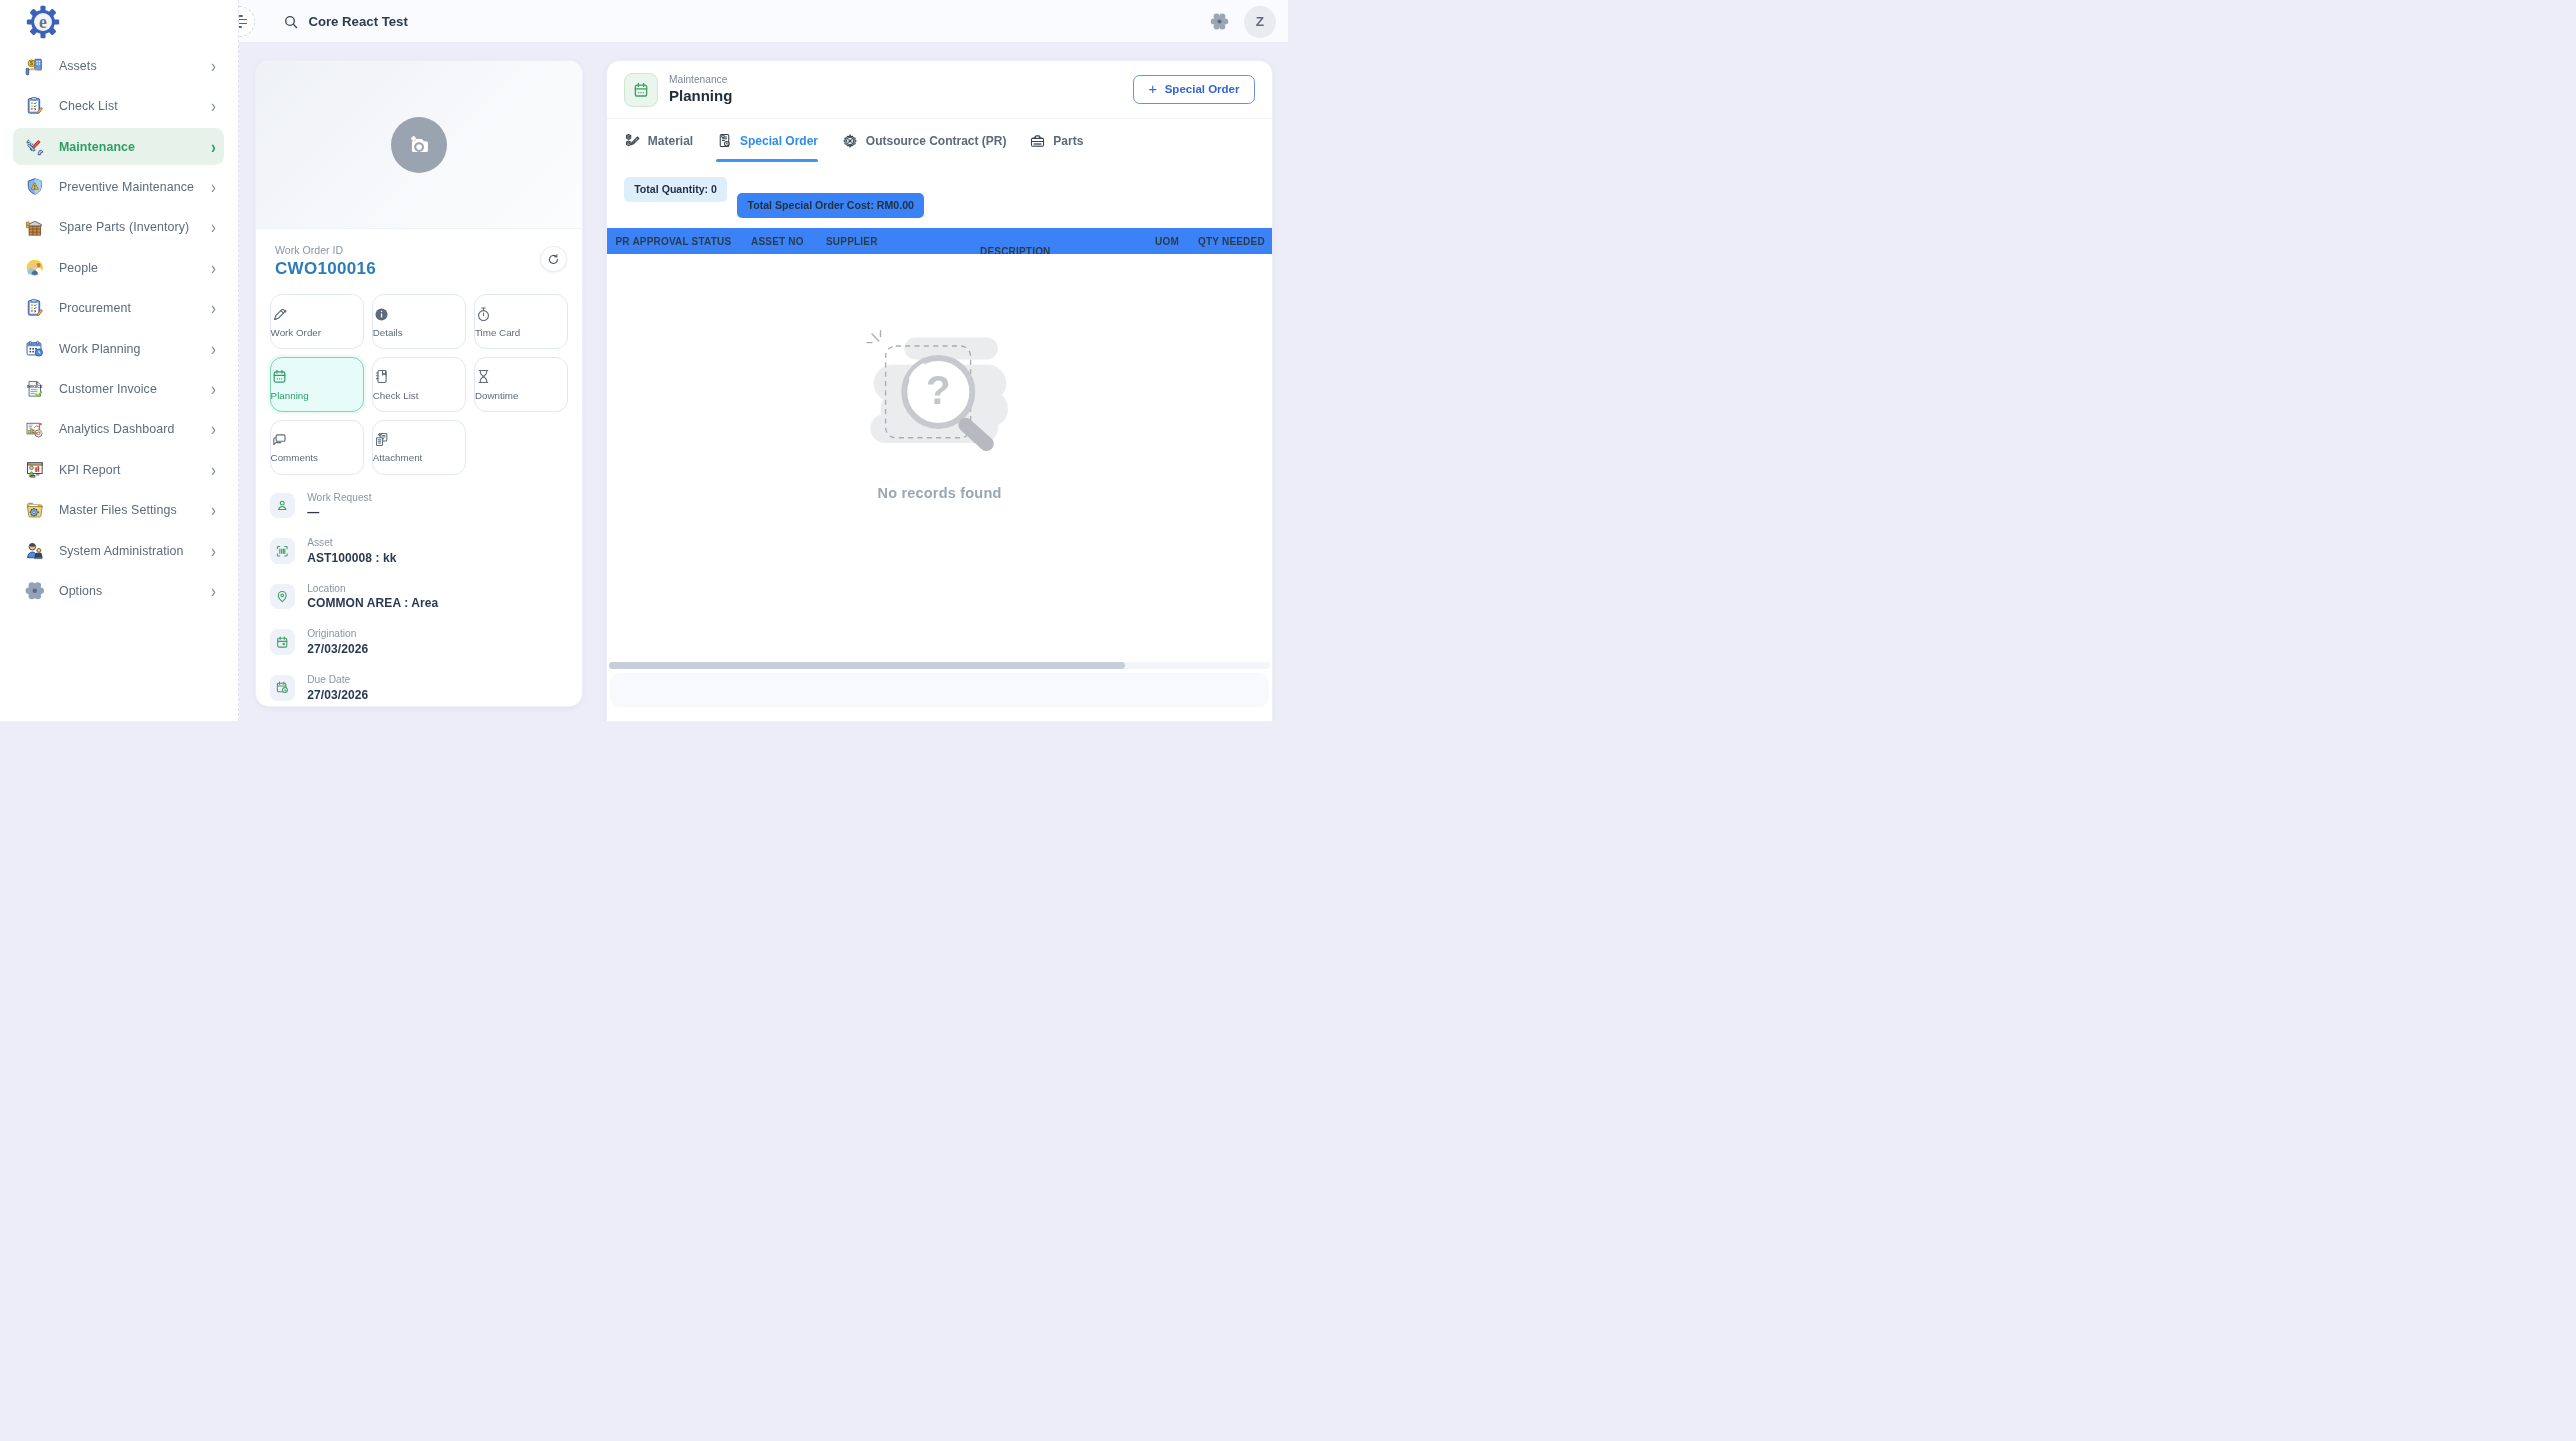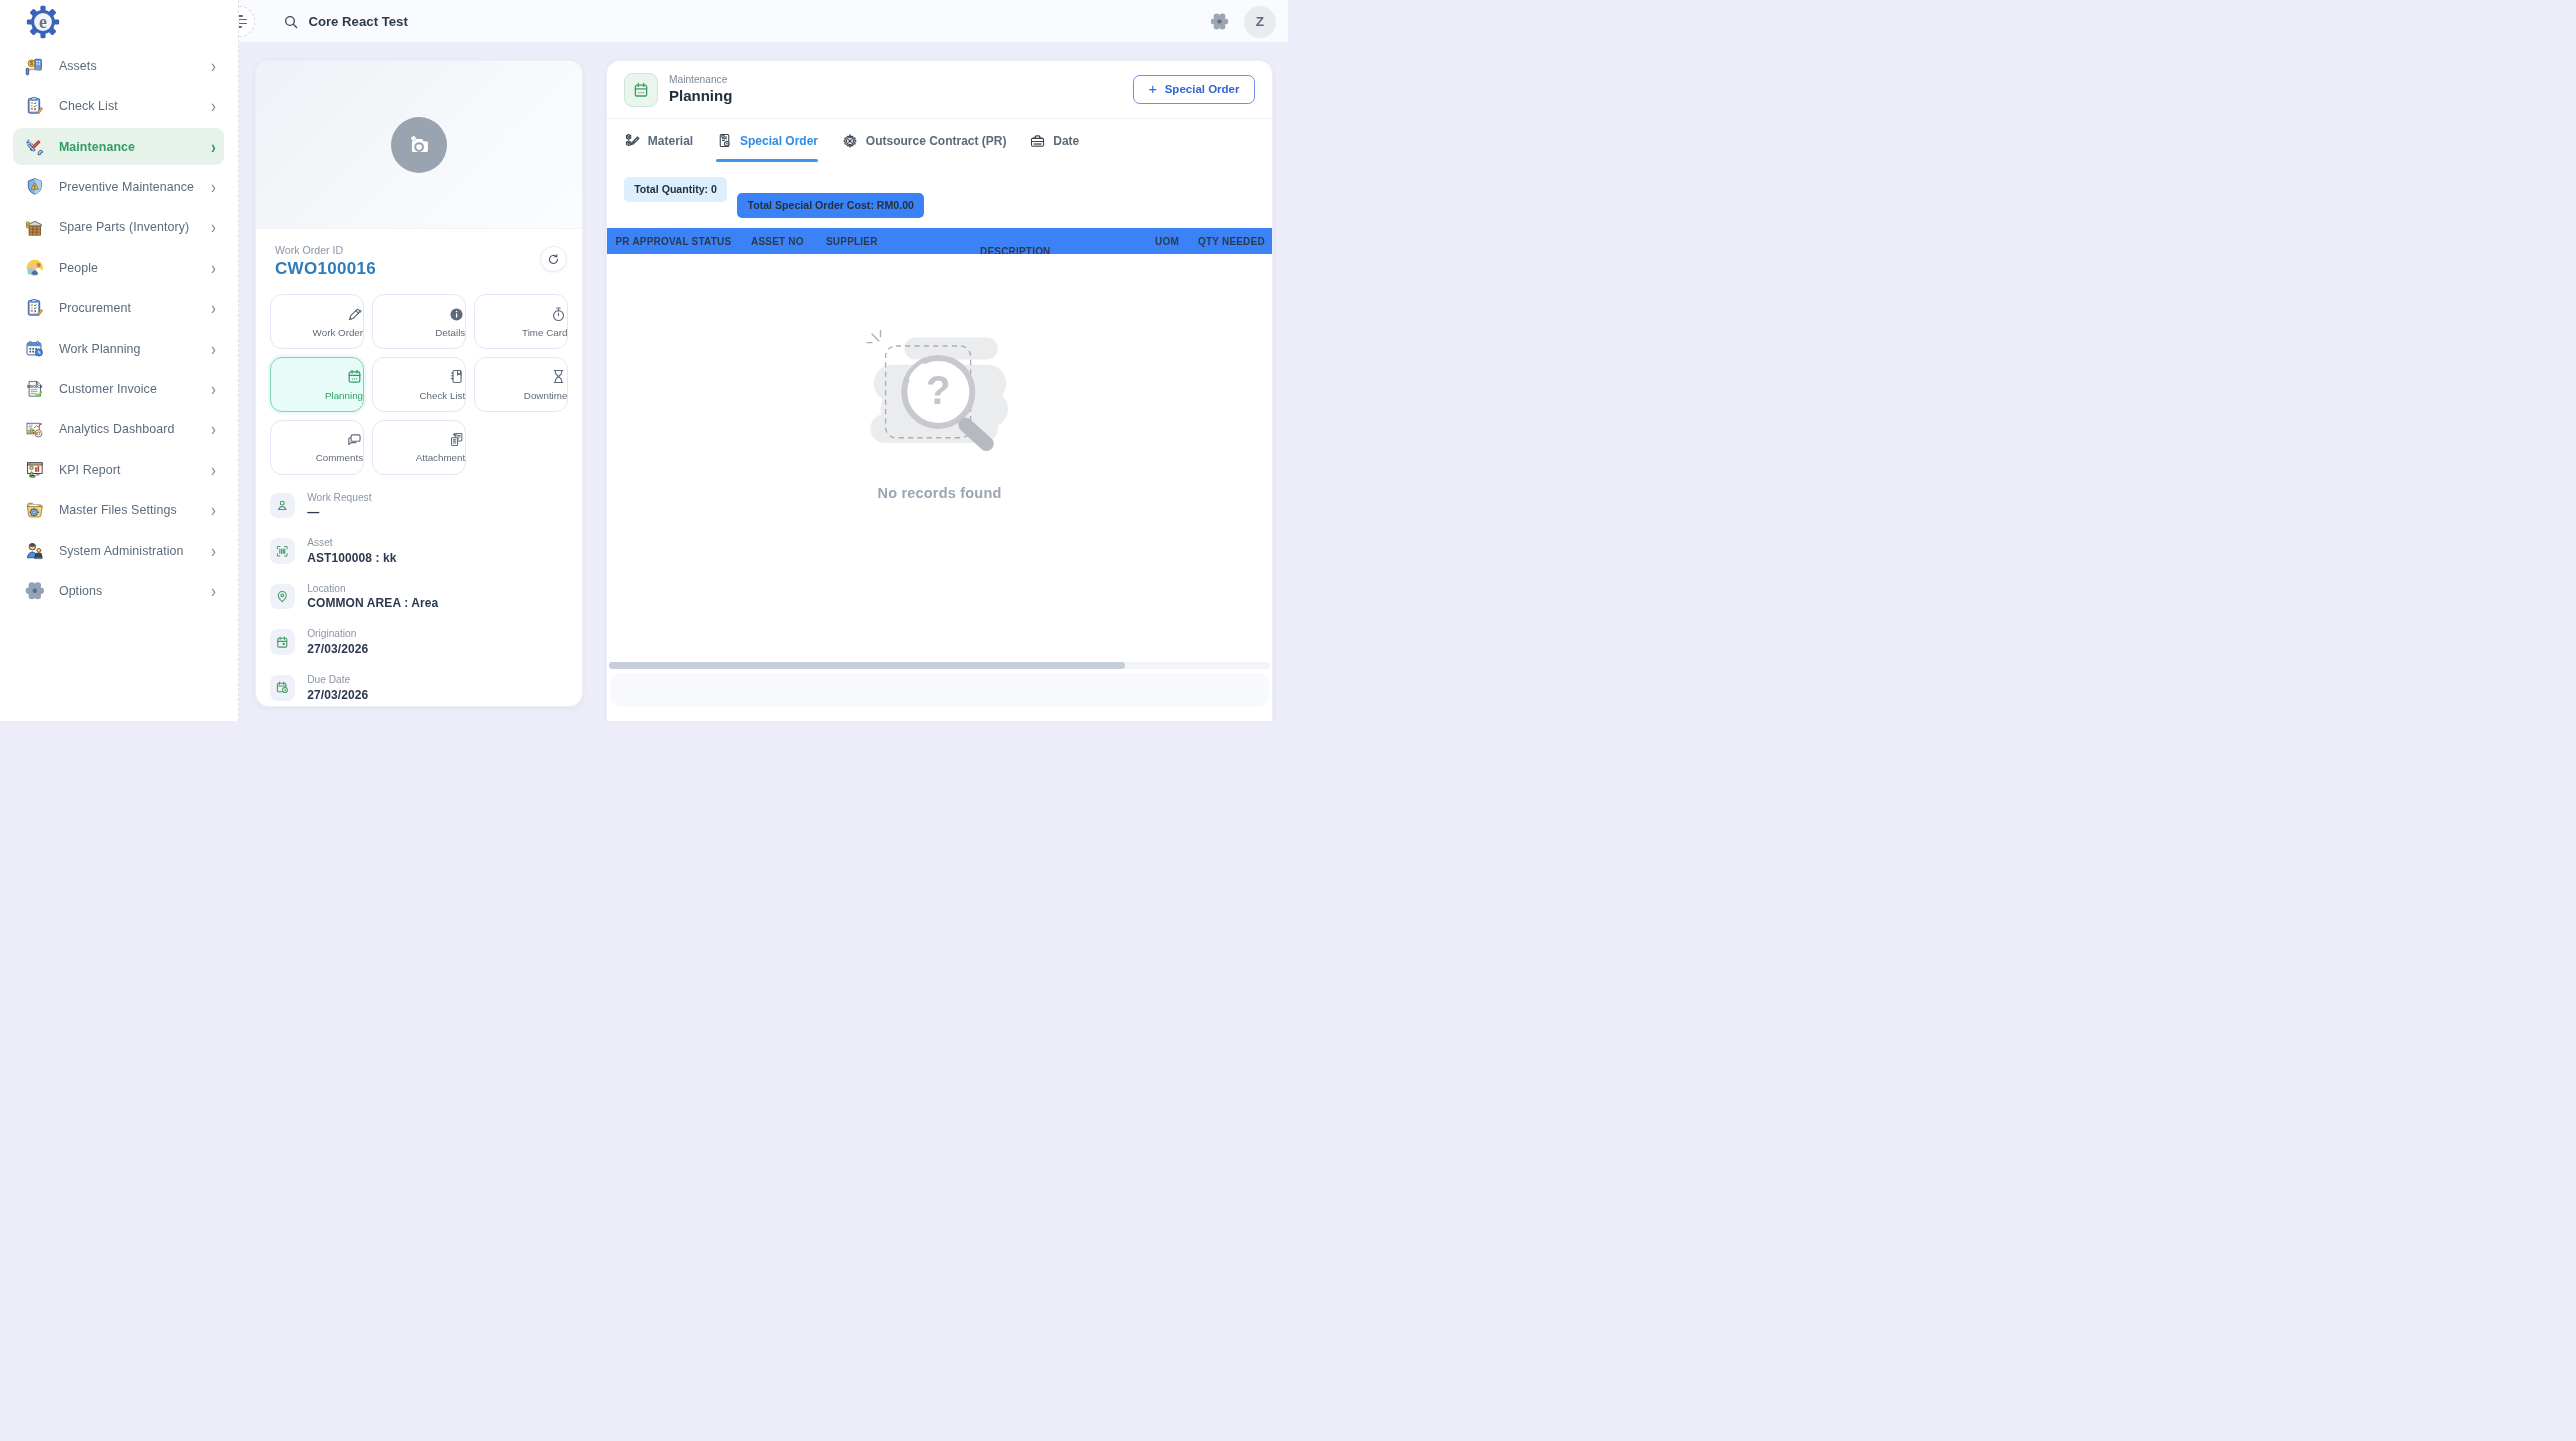--- a/index.html
+++ b/index.html
@@ -33,21 +33,21 @@
 
   
   .wo-card { position:absolute; left:16px; top:17px; width:328px; height:647px; background:#fff; border-radius:13.6px; border:0.9px solid #eceef8; box-shadow:0 1.7px 5.1px rgba(30,50,100,.05); overflow:hidden; }
   .photo { height:168px; background:linear-gradient(135deg,#eef1f6 0%,#f7f9fb 60%,#fbfcfd 100%); border-bottom:0.9px solid #f0f2f7; display:flex; align-items:center; justify-content:center; }
   .photo-circle { width:56px; height:56px; border-radius:50%; background:#9aa3b0; display:flex; align-items:center; justify-content:center; cursor:pointer; }
   .wo-head { position:relative; padding:14.5px 17px 5.1px 19px; }
   .wo-label { font-size:10.6px; color:#8a95a6; font-weight:500; margin-bottom:3.4px; }
   .wo-id { font-size:17px; font-weight:800; color:#2d7cb9; letter-spacing:0.3px; }
   .refresh-btn { position:absolute; right:15.3px; top:17px; width:26.4px; height:26.4px; border-radius:50%; background:#fff; border:0.9px solid #e9ecf3; box-shadow:0 0.9px 2.6px rgba(30,50,100,.07); display:flex; align-items:center; justify-content:center; cursor:pointer; }
   .btn-grid { display:grid; grid-template-columns:repeat(3,1fr); gap:7.7px; margin:10.2px 13.6px 0 13.6px; }
-  .nav-btn { height:55px; background:#fff; border:0.9px solid #e2e7f8; border-radius:12px; display:flex; flex-direction:column; align-items:flex-end; justify-content:center; gap:4.3px; color:#5f6b7a; cursor:pointer; }
+  .nav-btn { height:55px; background:#fff; border:0.9px solid #e2e7f8; border-radius:12px; display:flex; flex-direction:column; align-items:flex-start; justify-content:center; gap:4.3px; color:#5f6b7a; cursor:pointer; }
   .nav-btn .nb-label { font-size:9.8px; font-weight:500; color:inherit; }
   .nav-btn.active { background:#e7fbf9; border-color:#7fd3b8; color:#2f9e63; box-shadow:0 0 0 2.6px rgba(142,222,196,.15); }
   .details { margin:17px 17px 0 13.6px; }
   .detail-row { display:flex; gap:12px; margin-bottom:18px;align-items:center; }
   .d-icon { width:25.6px; height:25.6px; flex:none; border-radius:7.7px; background:#eef0fa; display:flex; align-items:center; justify-content:center; }
   .d-label { font-size:10.2px; color:#8a95a6; font-weight:500; margin-bottom:2.6px; }
   .d-value { font-size:12px; font-weight:700; color:#2b3950; letter-spacing:0.1px; }
 
   
   .plan-card { position:absolute; left:367px; top:17px; width:667px; height:681px; background:#fff; border-radius:13.6px; border:0.9px solid #eceef8; box-shadow:0 1.7px 5.1px rgba(30,50,100,.05); }
@@ -593,21 +593,21 @@
             <path d="M9.8 9.8l4.4 4.4M14.2 9.8l-4.4 4.4" stroke-width="1.7"></path>
           </svg>
         <span class="t-label">Outsource Contract (PR)</span>
       </div>
       <div class="tab">
         <svg width="17" height="17" viewBox="0 0 24 24" fill="none" stroke="currentColor" stroke-width="1.5">
             <rect x="3.5" y="9" width="17" height="11" rx="1.5"></rect>
             <path d="M9 9V6.8a1.3 1.3 0 0 1 1.3-1.3h3.4A1.3 1.3 0 0 1 15 6.8V9M3.5 13.5h17"></path>
             <path d="M6 9V7.5M8 9V6.5M16 9V6.5M18 9V7.5M6.5 16.5h11M6.5 18h11" stroke-width="1.1"></path>
           </svg>
-        <span class="t-label">Date</span>
+        <span class="t-label">Parts</span>
       </div>
     </div>
 
     <div class="chips">
       <div class="chip qty">Total Quantity: 0</div>
       <div class="chip cost">Total Special Order Cost: RM0.00</div>
     </div>
 
     <div class="thead">
       <span class="th">PR APPROVAL STATUS</span>

